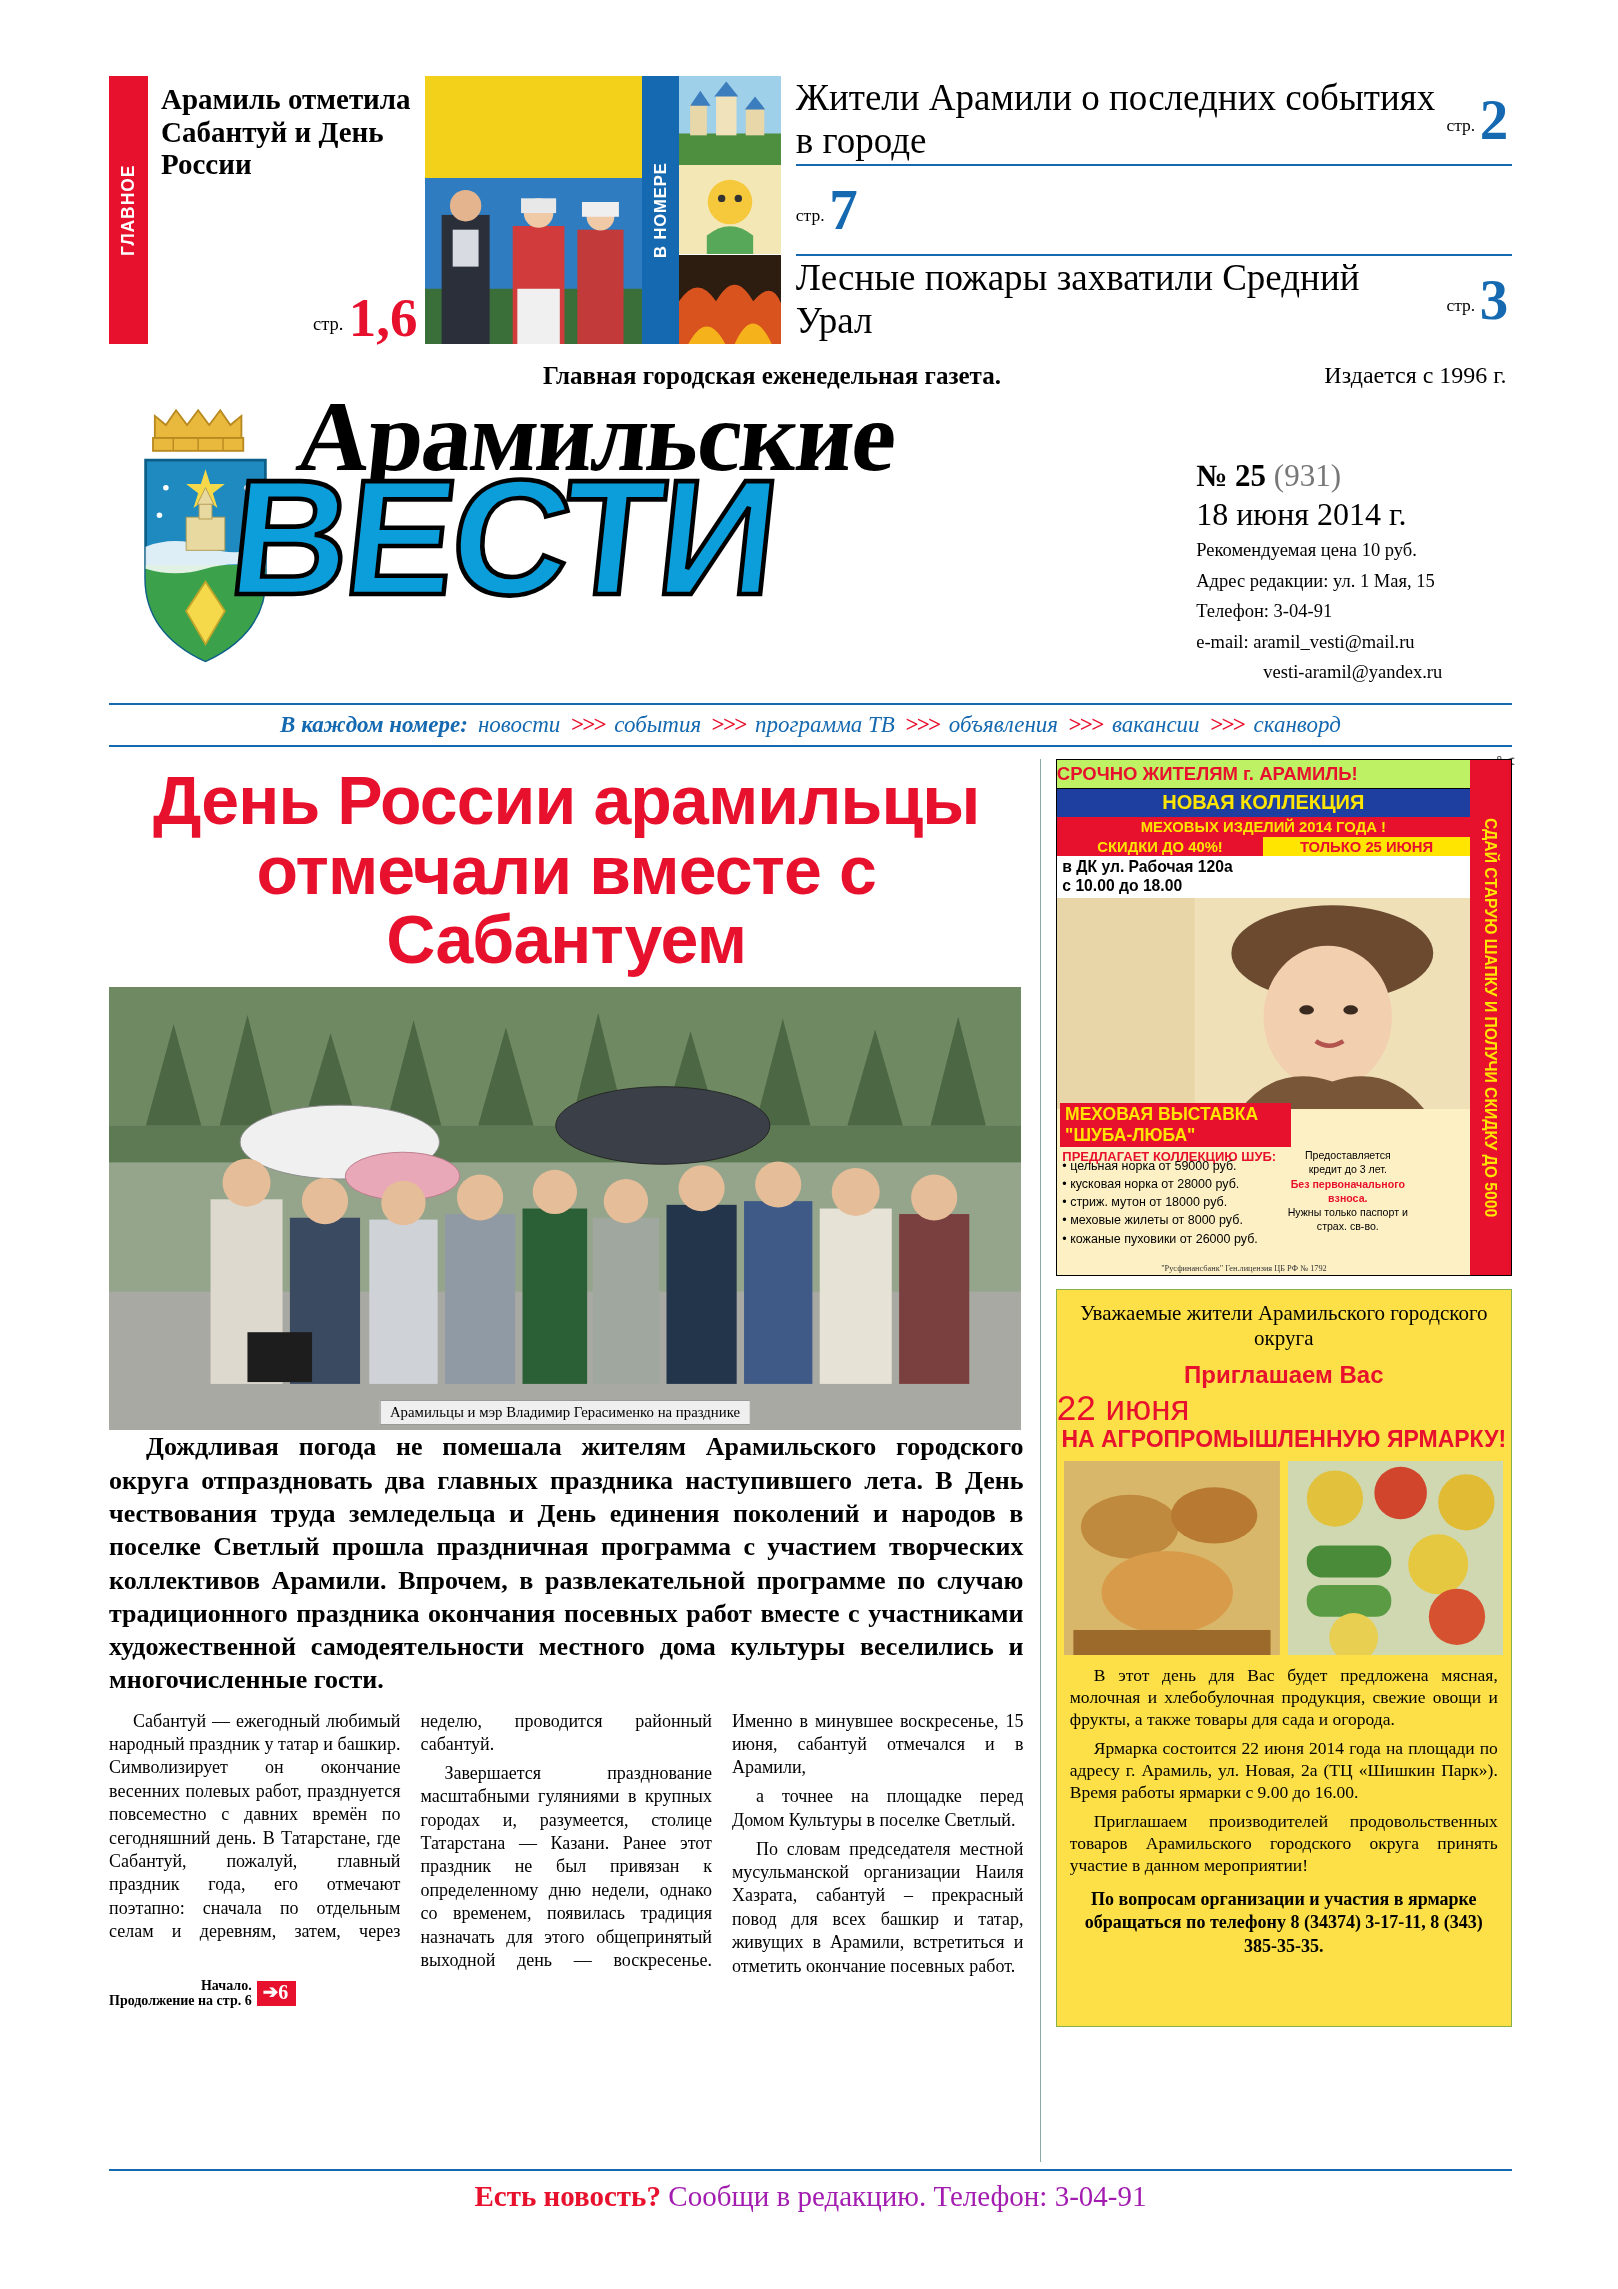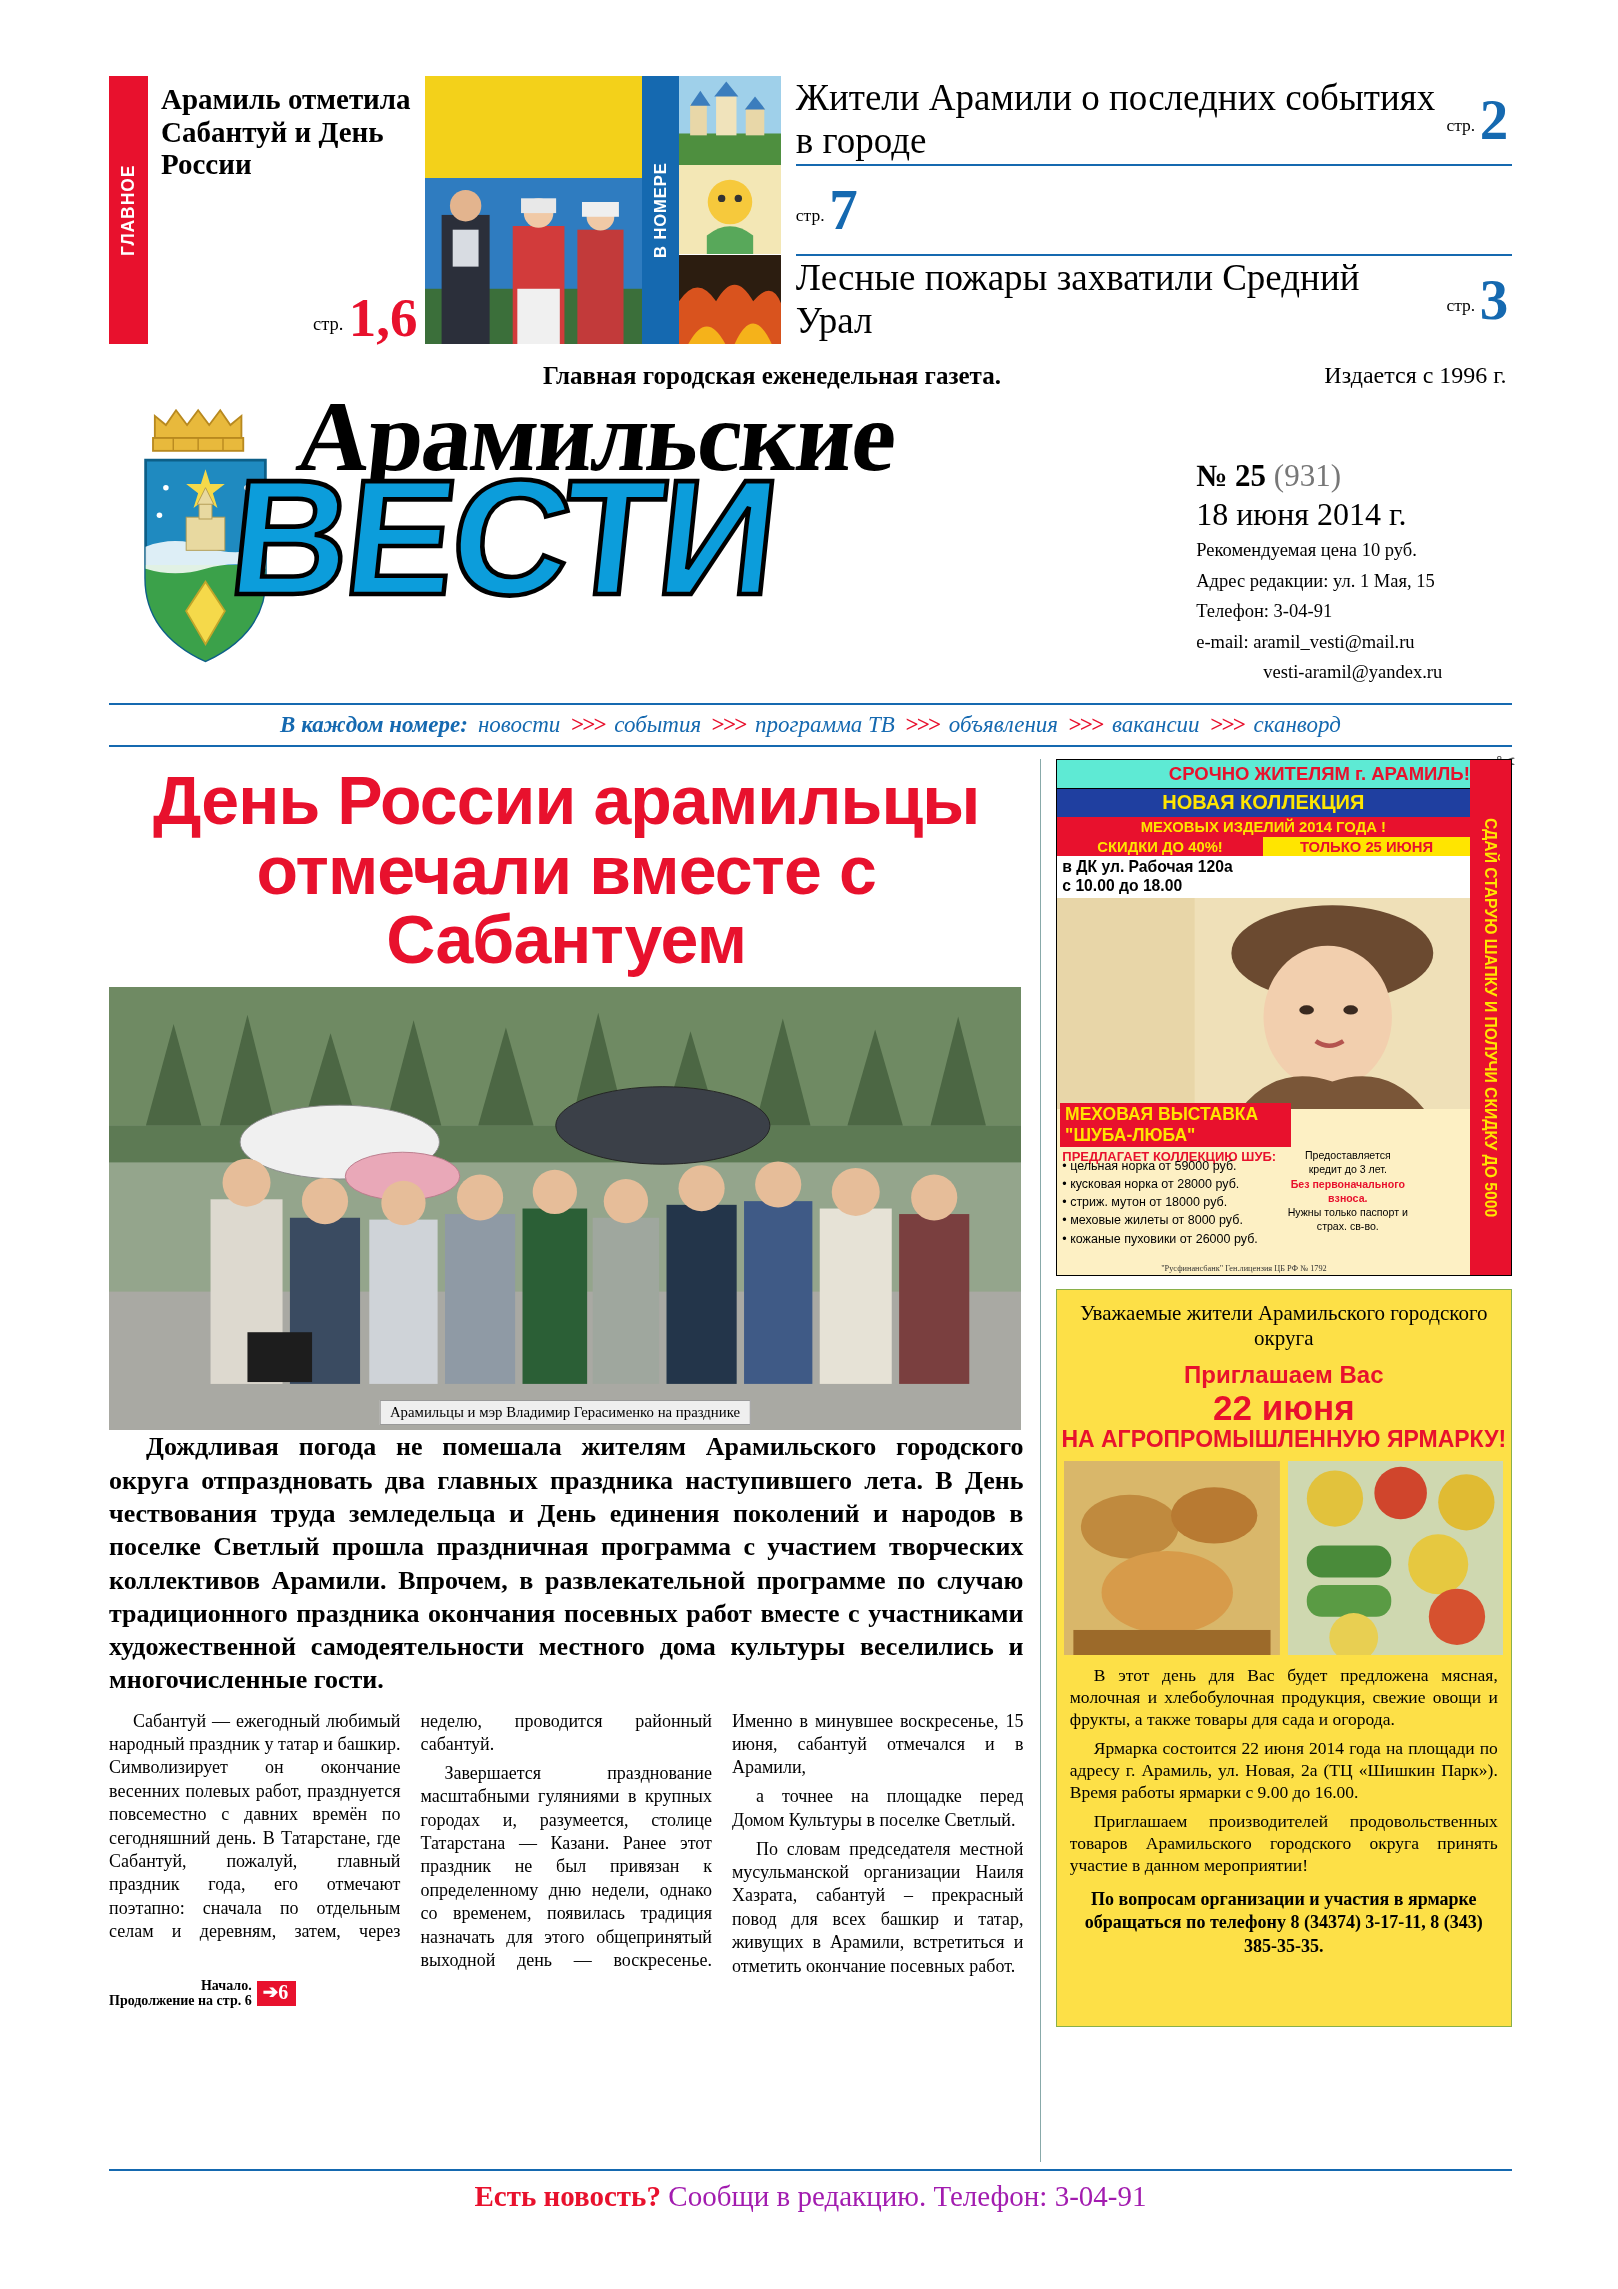--- a/index.html
+++ b/index.html
@@ -309,23 +309,23 @@
     background: #e8112d;
     color: #ffe500;
     writing-mode: vertical-rl;
     display: flex; align-items: center; justify-content: center;
     font-family: "Liberation Sans", sans-serif;
     font-weight: bold; font-size: 15.7px;
     text-align: center;
   }
   .fur-main { position: absolute; left:0; top:0; right:41px; bottom:0; }
   .fur-l1 {
-    background: #5eead4; color: #e8112d; font-weight: bold;
-    font-family: "Liberation Sans", sans-serif;
-    font-size: 18.5px; text-align: right; padding: 2.8px 0;
+    background: #bef264; color: #e8112d; font-weight: bold;
+    font-family: "Liberation Sans", sans-serif;
+    font-size: 18.5px; text-align: left; padding: 2.8px 0;
     border-bottom: 0.9px solid #000;
   }
   .fur-l2 {
     background: #1f3fa0; color: #ffe500; font-weight: bold;
     font-family: "Liberation Sans", sans-serif;
     font-size: 20px; text-align: center; padding: 2.8px 0;
   }
   .fur-l3 {
     background: #e8112d; color: #ffe500; font-weight: bold;
     font-family: "Liberation Sans", sans-serif;
@@ -385,21 +385,21 @@
   .fair-h1 {
     text-align: center; font-size: 21px; line-height: 1.2;
     padding: 11px 9.2px 3.7px 9.2px; color: #000;
   }
   .fair-h2 {
     text-align: center; color: #e8112d; font-weight: bold;
     font-family: "Liberation Sans", sans-serif;
     font-size: 24px; margin-top: 5.5px;
   }
   .fair-h3 {
-    text-align: center; color: #e8112d; font-weight: bold;
+    color: #e8112d; font-weight: normal;
     font-family: "Liberation Sans", sans-serif;
     font-size: 35px; line-height: 1.0; margin-top: 1.8px;
   }
   .fair-h4 {
     text-align: center; color: #e8112d; font-weight: bold;
     font-family: "Liberation Sans", sans-serif;
     font-size: 23px; line-height: 1.08; margin-top: 1.8px;
   }
   .fair-photos {
     margin: 9.2px 7.4px 0 7.4px;

